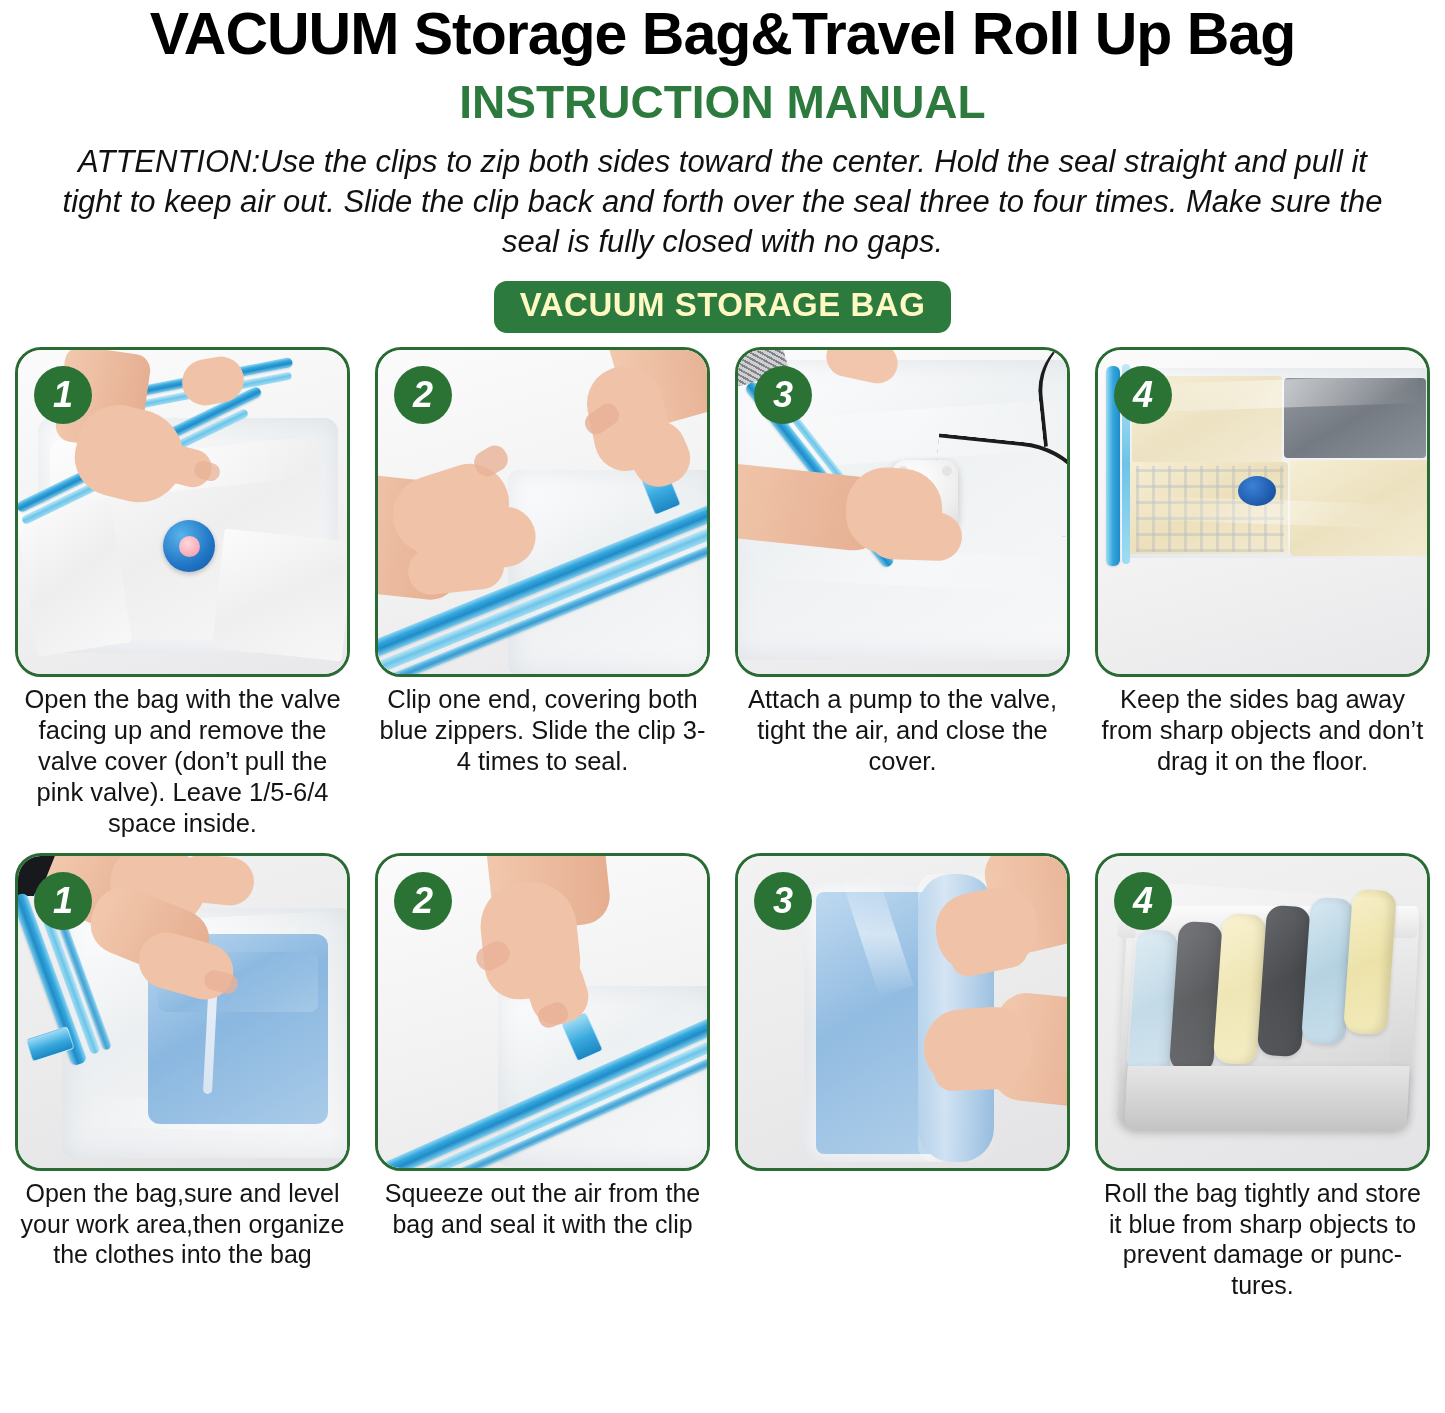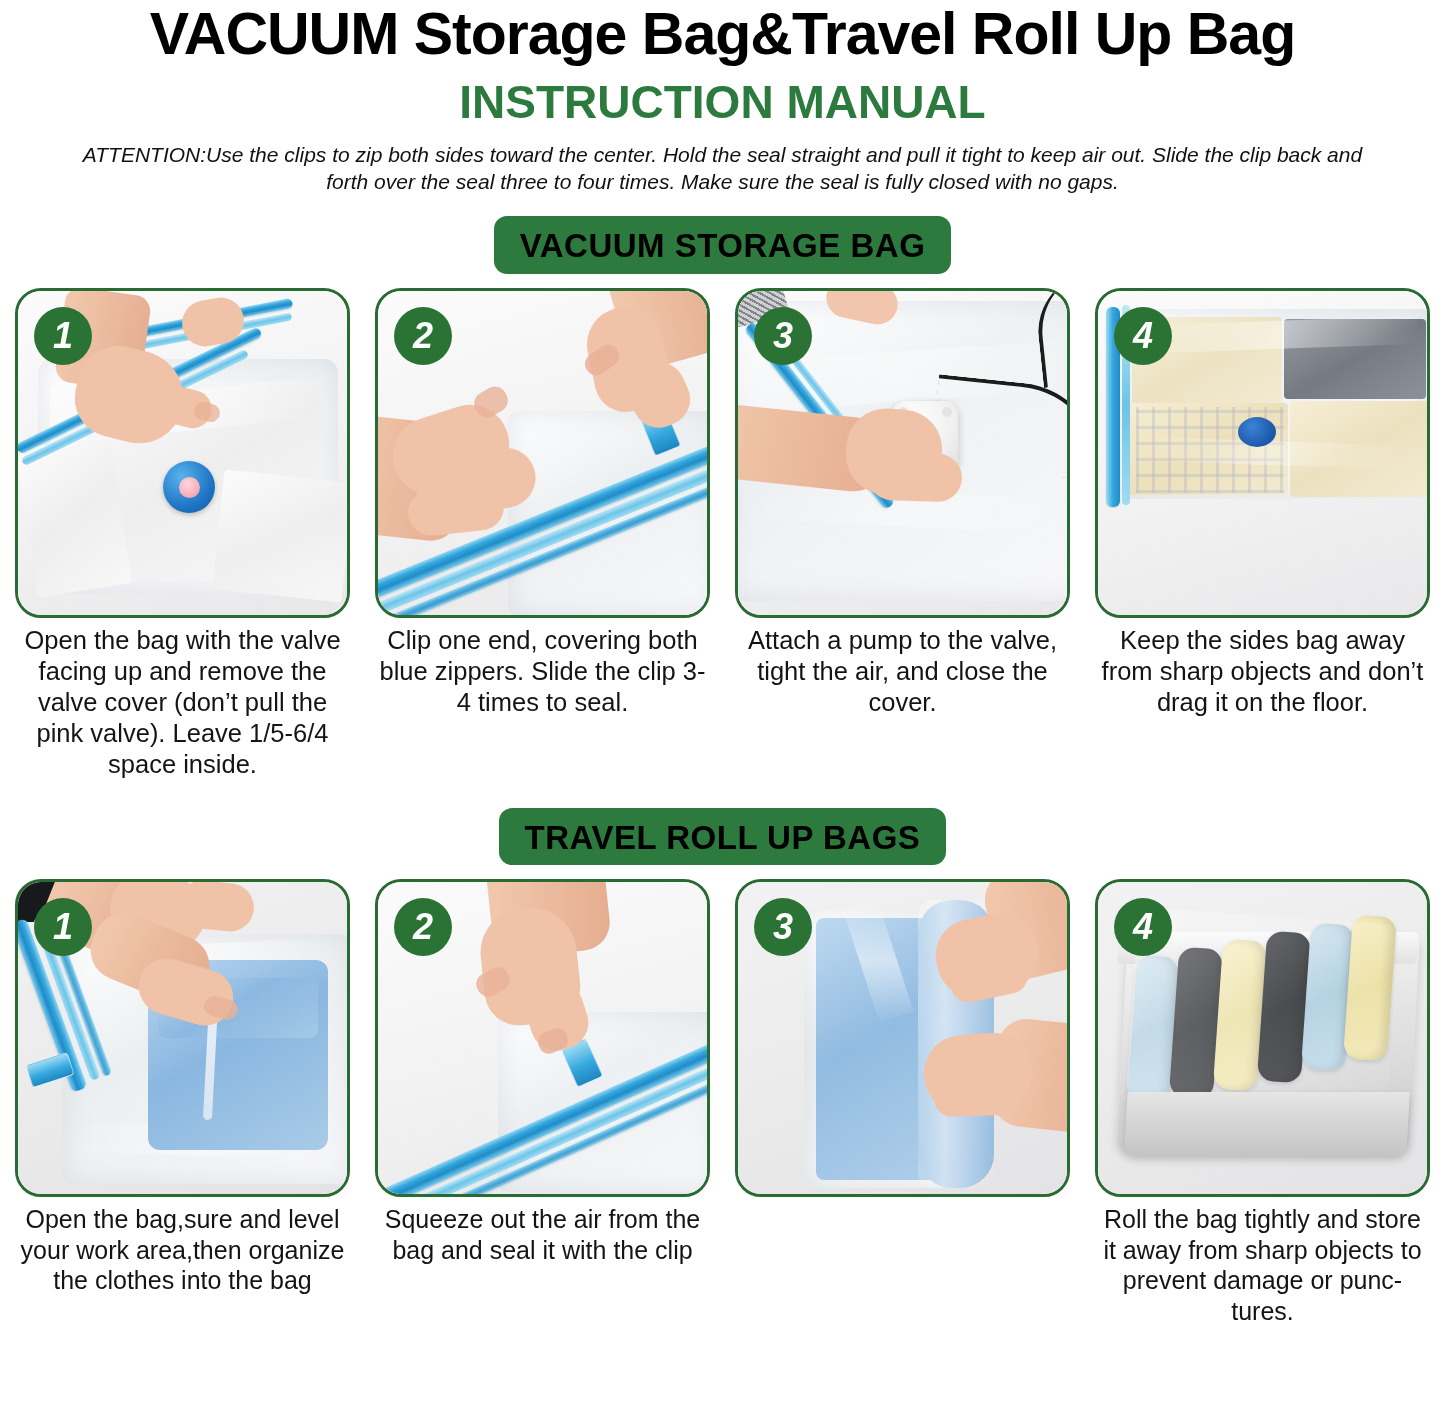--- a/index.html
+++ b/index.html
@@ -28,38 +28,38 @@
     text-align:center;
     font-size:46px;
     font-weight:bold;
     color:#2d7a3e;
     letter-spacing:0px;
     margin:14px 0 0 0;
     line-height:1.05;
   }
   .attention{
     text-align:center;
-    font-size:21px;
+    font-size:31px;
     font-style:italic;
     font-weight:500;
     line-height:1.28;
     color:#111111;
     margin:16px 62px 0 62px;
   }
 
   
   .badge-wrap{display:flex;justify-content:center;}
   .section-badge{
     background:#2d7a3e;
-    color:#000000;
+    color:#fef9c3;
     font-size:33px;
     font-weight:bold;
     letter-spacing:0.5px;
     border-radius:13px;
-    padding:12px 26px 9px 26px;
+    padding:6px 26px 9px 26px;
     line-height:1.1;
   }
 
   
   .steps{
     display:grid;
     grid-template-columns:repeat(4, 335px);
     column-gap:25px;
     justify-content:center;
     margin-top:14px;
@@ -306,23 +306,20 @@
 
           <div class="valve-flat" style="left:140px;top:126px;width:38px;height:30px;"></div>
         </div>
         <div class="num-badge">4</div>
       </div>
       <div class="caption">Keep the sides bag away from sharp objects and don’t drag it on the floor.</div>
     </div>
 
   </div>
 
-  <div class="badge-wrap" style="margin-top:28px;">
-    <div class="section-badge">TRAVEL ROLL UP BAGS</div>
-  </div>
 
   <div class="steps">
 
     <div class="step">
       <div class="photo short">
         <div class="scene">
           <div class="bg-table"></div>
           <div style="position:absolute;left:-6px;top:-6px;width:56px;height:46px;background:#17191c;border-radius:0 0 22px 0;"></div>
 
           <div class="bag" style="left:44px;top:52px;width:290px;height:250px;border-radius:12px;"></div>
@@ -413,17 +410,17 @@
           <div class="roll cloth-lblue" style="left:208px;top:42px;width:44px;height:146px;transform:rotate(4deg);"></div>
           <div class="roll cloth-yellow" style="left:250px;top:34px;width:44px;height:144px;transform:rotate(4deg);"></div>
           <div class="roll-wrap" style="left:34px;top:34px;width:262px;height:192px;transform:rotate(4deg);"></div>
 
           <div class="box-body" style="left:28px;top:210px;width:282px;height:64px;
                border-radius:0 0 12px 12px;transform:skewX(-3deg);
                background:linear-gradient(180deg,#e6e6e6,#c4c4c4);"></div>
         </div>
         <div class="num-badge">4</div>
       </div>
-      <div class="caption tight">Roll the bag tightly and store it away from sharp objects to prevent damage or punc-tures.</div>
+      <div class="caption tight">Roll the bag tightly and store it blue from sharp objects to prevent damage or punc-tures.</div>
     </div>
 
   </div>
 </div>
 
 </body></html>

